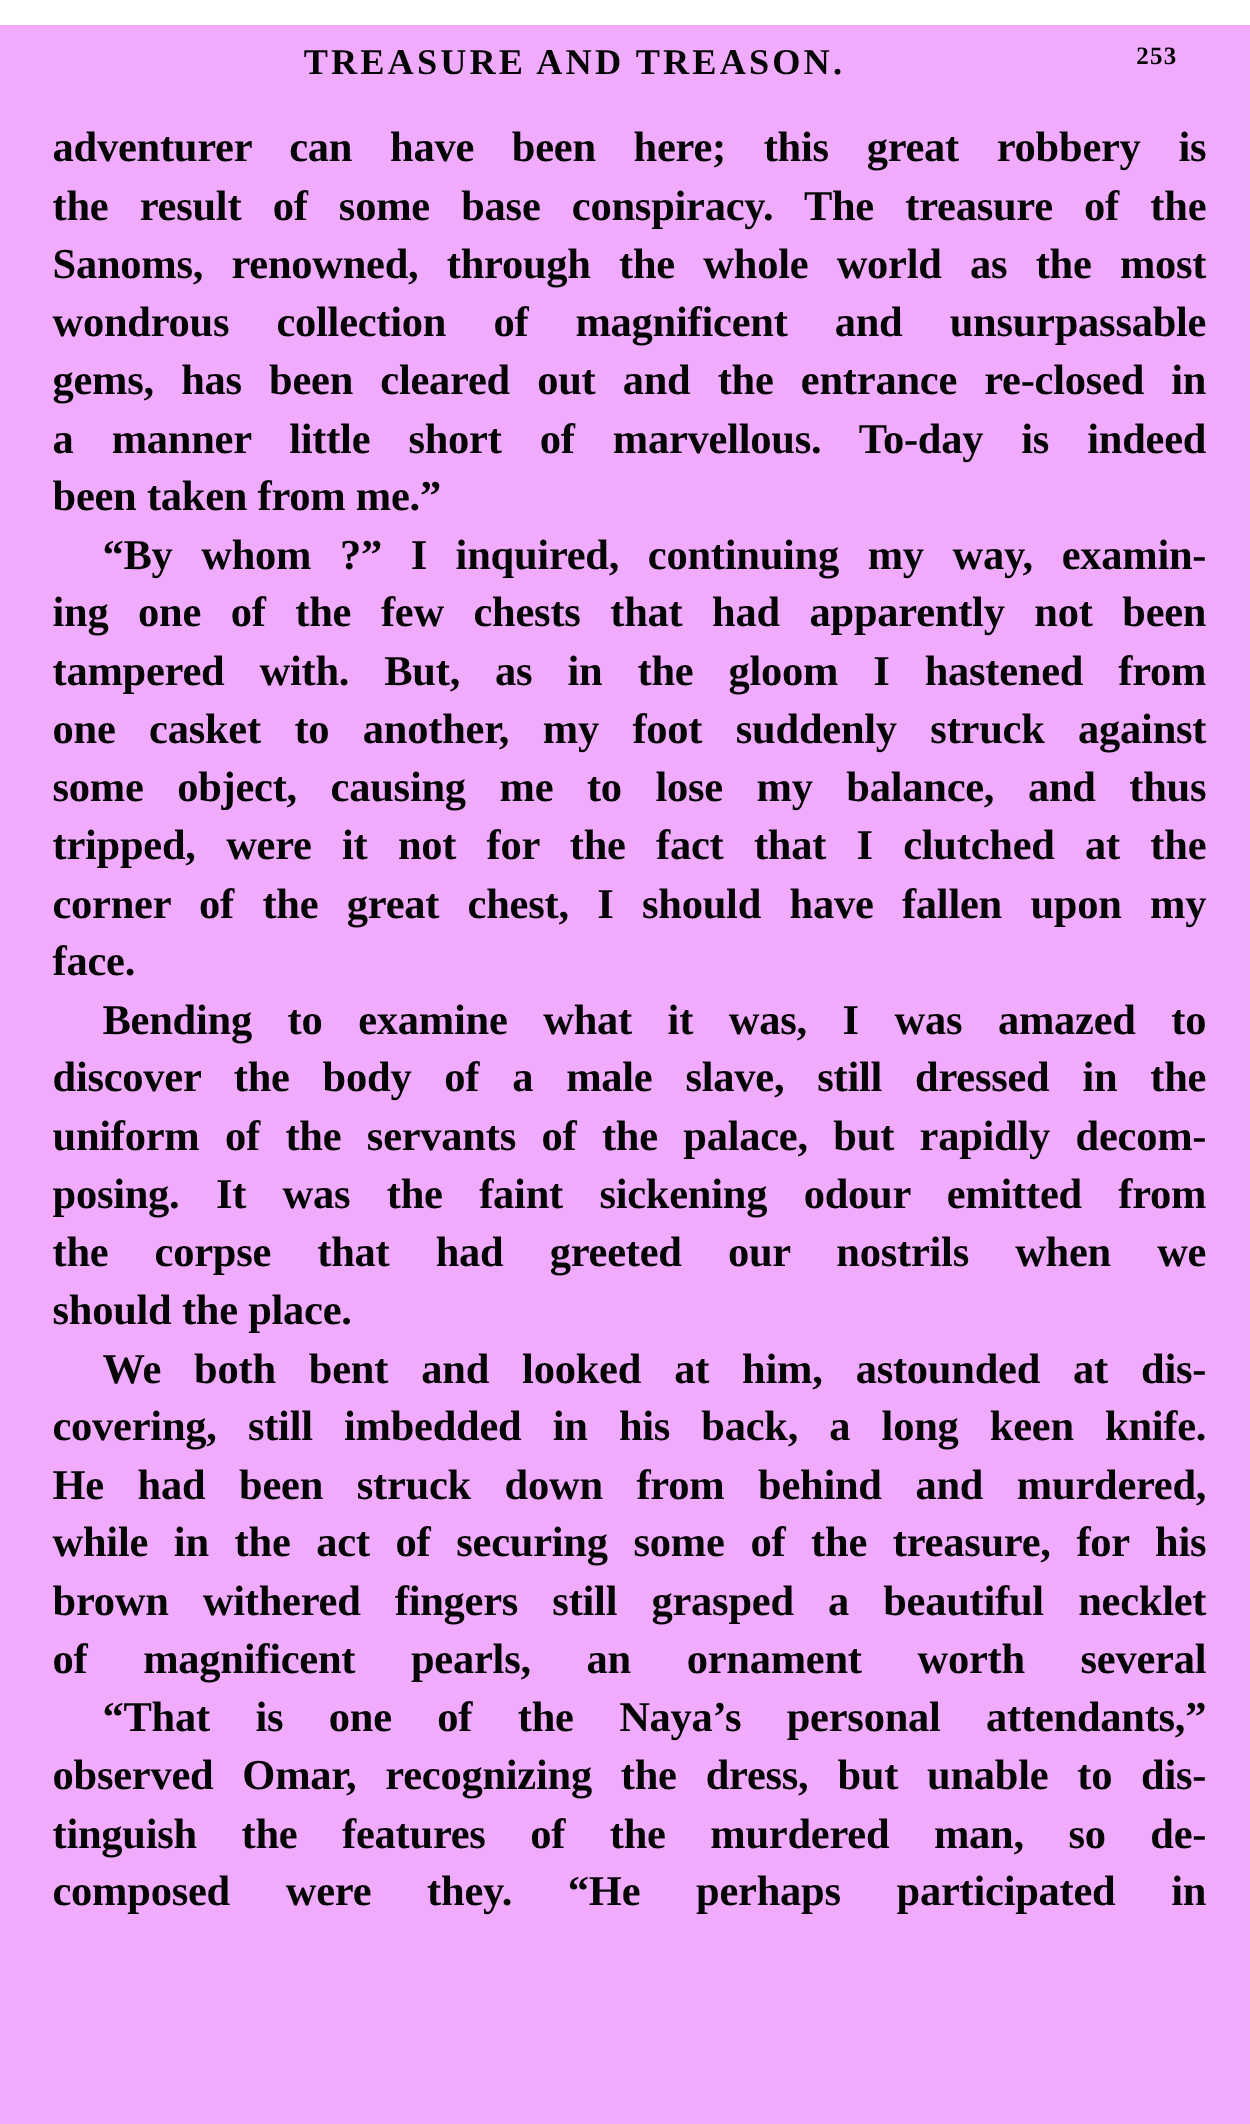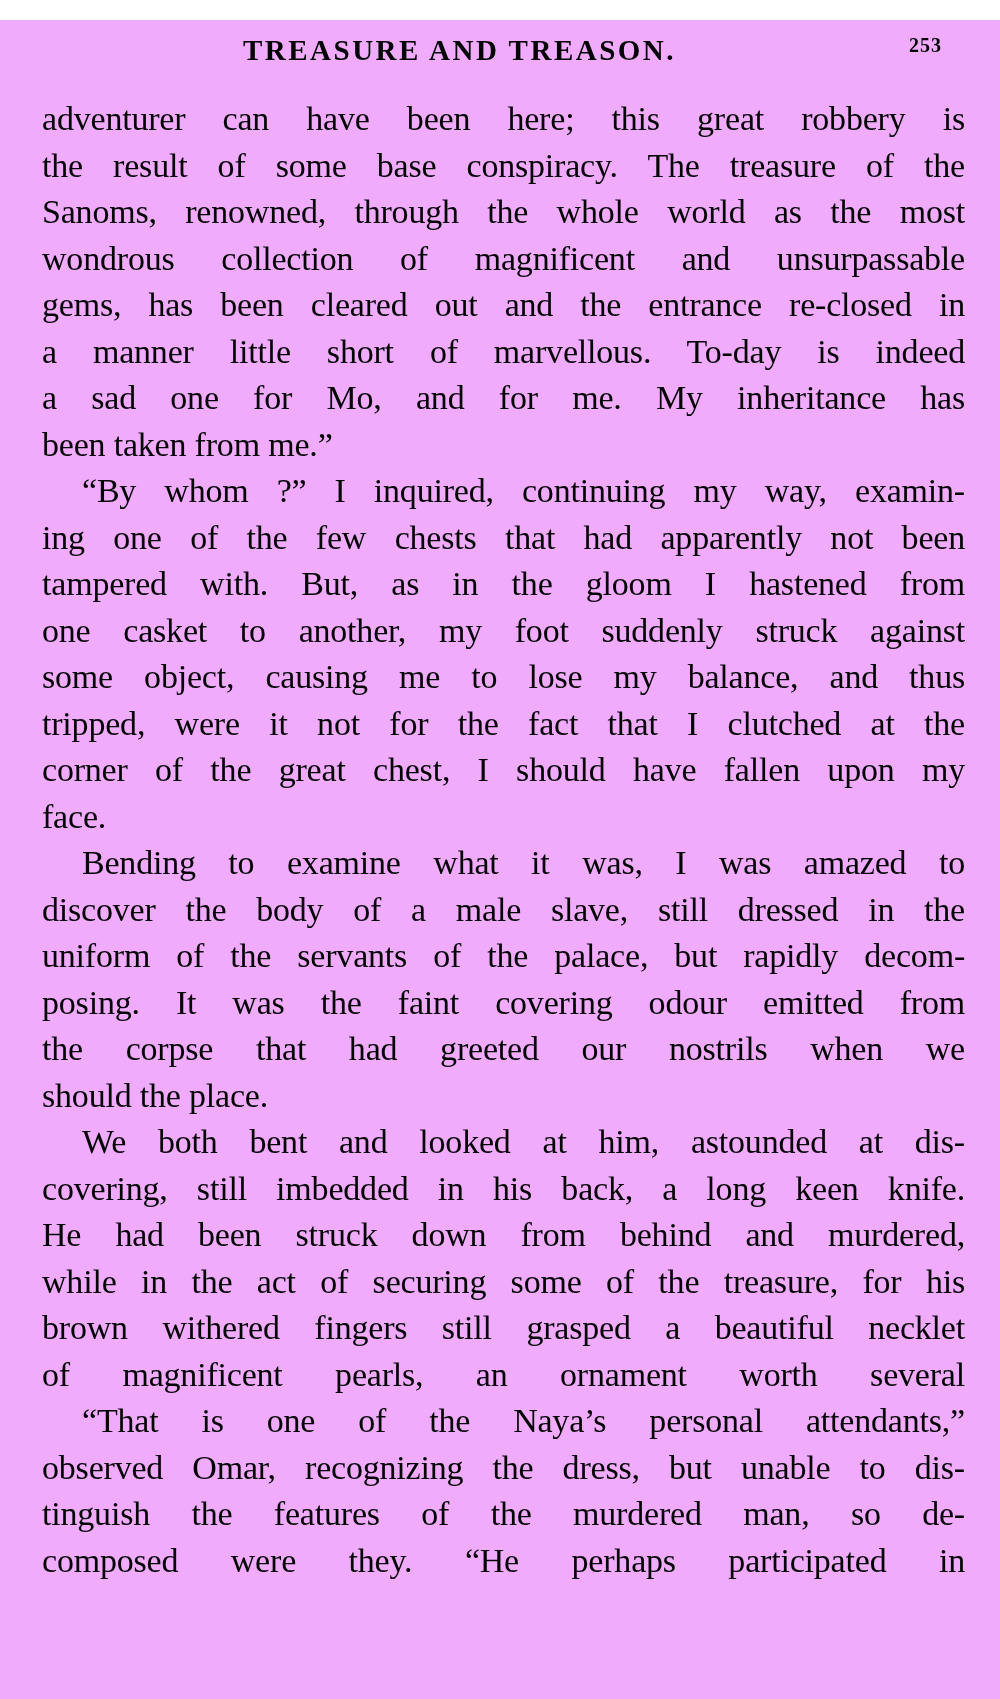--- a/index.html
+++ b/index.html
@@ -47,21 +47,21 @@
     top: 76px;
     left: 42px;
     width: 923px;
   }
   .paragraph {
     margin: 0;
     padding: 0;
   }
   .line {
     font-size: 34px;
-    font-weight: 400;
+    font-weight: 700;
     line-height: 46.5px;
     letter-spacing: -0.2px;
     text-align: justify;
     text-align-last: justify;
     white-space: normal;
   }
   .line.last {
     text-align: center;
     text-align-last: left;
   }
@@ -78,38 +78,37 @@
     <div class="page-number">253</div>
   </div>
   <div class="page-body">
       <div class="paragraph">
         <div class="line">adventurer can have been here; this great robbery is</div>
         <div class="line">the result of some base conspiracy.  The treasure of the</div>
         <div class="line">Sanoms, renowned, through the whole world as the most</div>
         <div class="line">wondrous collection of magnificent and unsurpassable</div>
         <div class="line">gems, has been cleared out and the entrance re-closed in</div>
         <div class="line">a manner little short of marvellous.  To-day is indeed</div>
-        <div class="line">a sad one for Mo, and for me.  My inheritance has</div>
         <div class="line last">been taken from me.”</div>
       </div>
       <div class="paragraph">
         <div class="line first-indent">“By whom ?” I inquired, continuing my way, examin-</div>
         <div class="line">ing one of the few chests that had apparently not been</div>
         <div class="line">tampered with.  But, as in the gloom I hastened from</div>
         <div class="line">one casket to another, my foot suddenly struck against</div>
         <div class="line">some object, causing me to lose my balance, and thus</div>
         <div class="line">tripped, were it not for the fact that I clutched at the</div>
         <div class="line">corner of the great chest, I should have fallen upon my</div>
         <div class="line last">face.</div>
       </div>
       <div class="paragraph">
         <div class="line first-indent">Bending to examine what it was, I was amazed to</div>
         <div class="line">discover the body of a male slave, still dressed in the</div>
         <div class="line">uniform of the servants of the palace, but rapidly decom-</div>
-        <div class="line">posing.  It was the faint covering odour emitted from</div>
+        <div class="line">posing.  It was the faint sickening odour emitted from</div>
         <div class="line">the corpse that had greeted our nostrils when we</div>
         <div class="line last">should the place.</div>
       </div>
       <div class="paragraph">
         <div class="line first-indent">We both bent and looked at him, astounded at dis-</div>
         <div class="line">covering, still imbedded in his back, a long keen knife.</div>
         <div class="line">He had been struck down from behind and murdered,</div>
         <div class="line">while in the act of securing some of the treasure, for his</div>
         <div class="line">brown withered fingers still grasped a beautiful necklet</div>
         <div class="line">of magnificent pearls, an ornament worth several</div>

